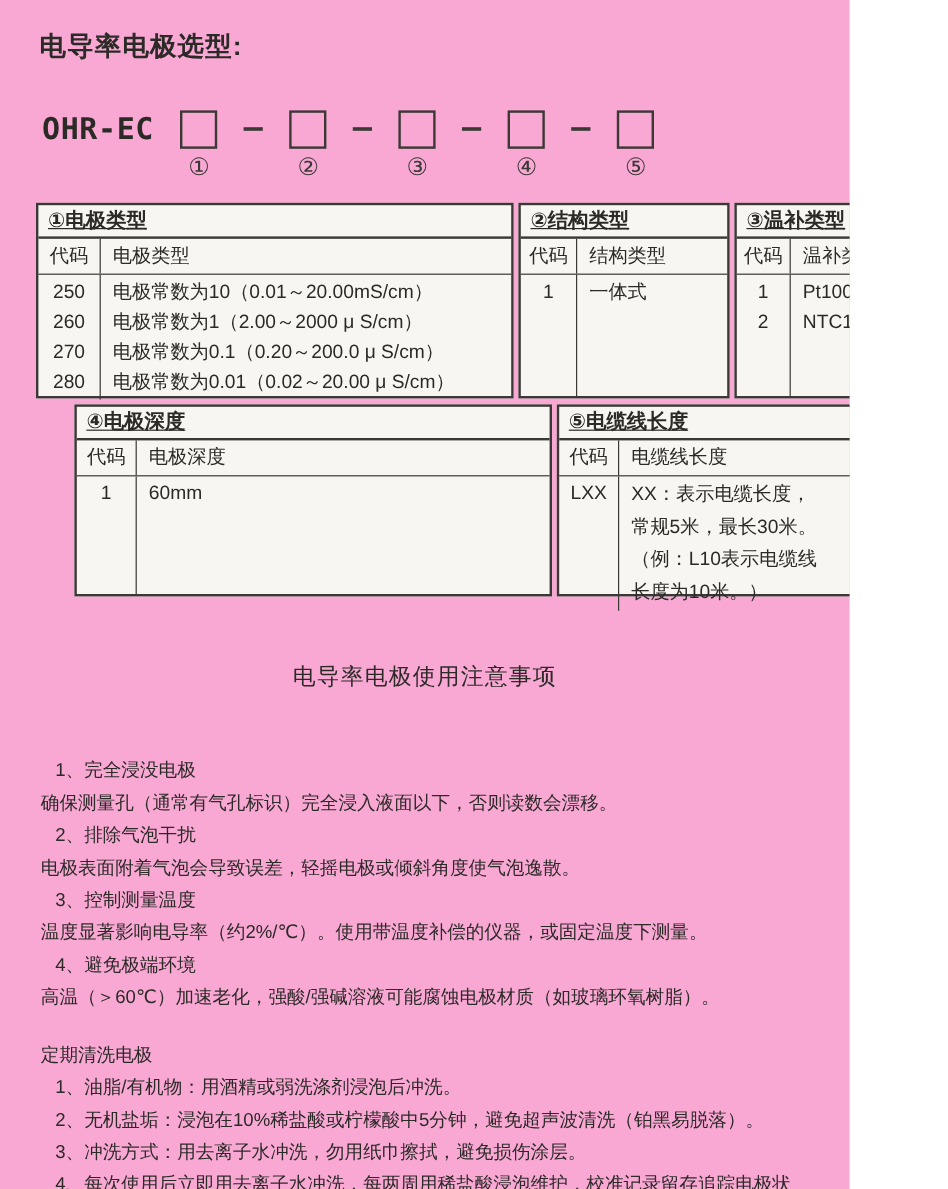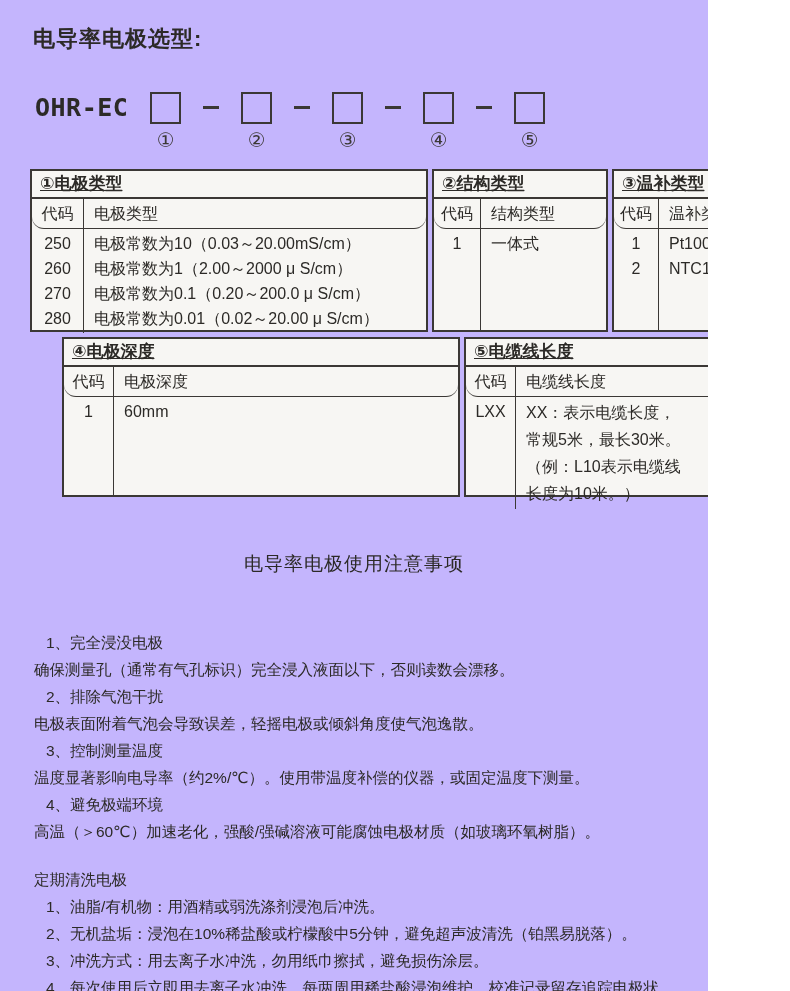--- a/index.html
+++ b/index.html
@@ -1,19 +1,19 @@
 <!DOCTYPE html>
 <html><head>
 <meta charset="utf-8">
 <style>
   html,body{margin:0;padding:0;}
   .page{
     position:relative;
     width:708px;height:991px;
-    background:#c4b5fd;
+    background:#f9a8d4;
     color:#2c2a27;
     font-family:"Liberation Sans","DejaVu Sans",sans-serif;
     overflow:hidden;
   }
   .title{
     margin:0;
     padding:24px 0 0 33px;
     font-size:22px;
     font-weight:700;
     letter-spacing:1px;
@@ -48,21 +48,21 @@
     flex:none;
   }
   .tbl-head{
     font-weight:700;
     font-size:17px;
     line-height:24px;
     padding:1px 8px;
     border-bottom:2px solid #3b3835;
     text-decoration:underline;
   }
-  .cols{display:flex;border-bottom:1.5px solid #3b3835;border-radius:12px;}
+  .cols{display:flex;border-bottom:1.5px solid #3b3835;}
   .body{display:flex;flex:1;}
   .cell{box-sizing:border-box;font-size:16px;line-height:25px;}
   .col-code{flex:none;text-align:center;border-right:1.5px solid #3b3835;padding:2px 0;}
   .col-name{flex:1;padding:2px 0 2px 10px;}
   .t-et .col-code{width:52px;}
   .t-st .col-code{width:47px;}
   .t-tc .col-code{width:45px;}
   .t-ed .col-code{width:50px;}
   .t-cl .col-code{width:50px;}
   .line{height:25px;}
@@ -128,21 +128,21 @@
         <div class="cell col-name">电极类型</div>
       </div>
       <div class="body">
         <div class="cell col-code">
           <div class="line">250</div>
           <div class="line">260</div>
           <div class="line">270</div>
           <div class="line">280</div>
         </div>
         <div class="cell col-name">
-          <div class="line">电极常数为10（0.03～20.00mS/cm）</div>
+          <div class="line">电极常数为10（0.01～20.00mS/cm）</div>
           <div class="line">电极常数为1（2.00～2000 μ S/cm）</div>
           <div class="line">电极常数为0.1（0.20～200.0 μ S/cm）</div>
           <div class="line">电极常数为0.01（0.02～20.00 μ S/cm）</div>
         </div>
       </div>
     </section>
 
     <section class="tbl t-st" style="width:176px">
       <div class="tbl-head">②结构类型</div>
       <div class="cols">

